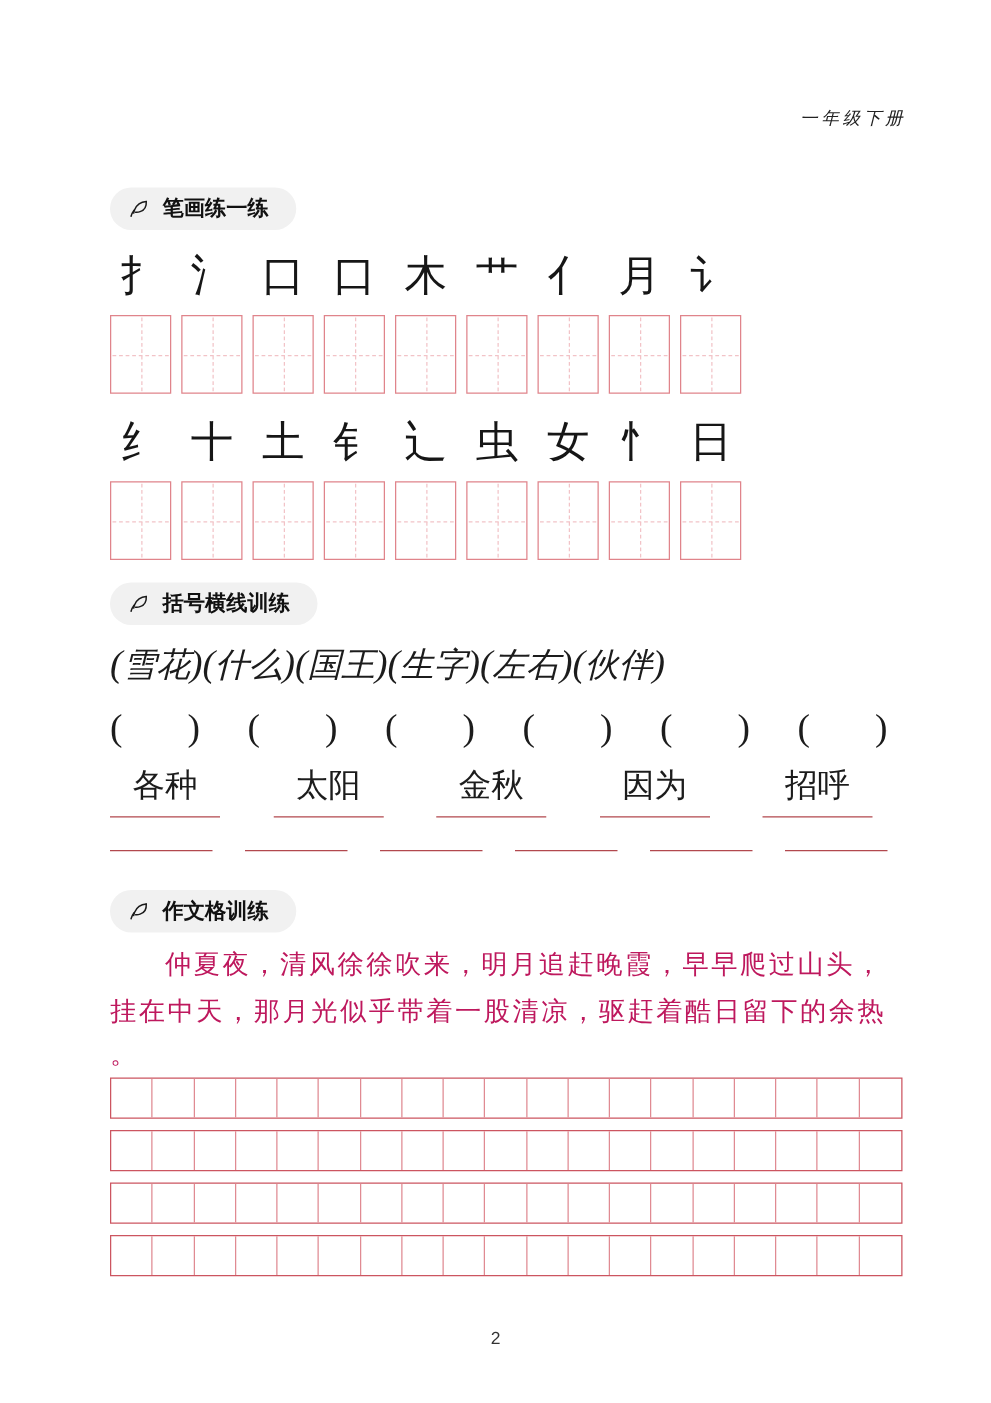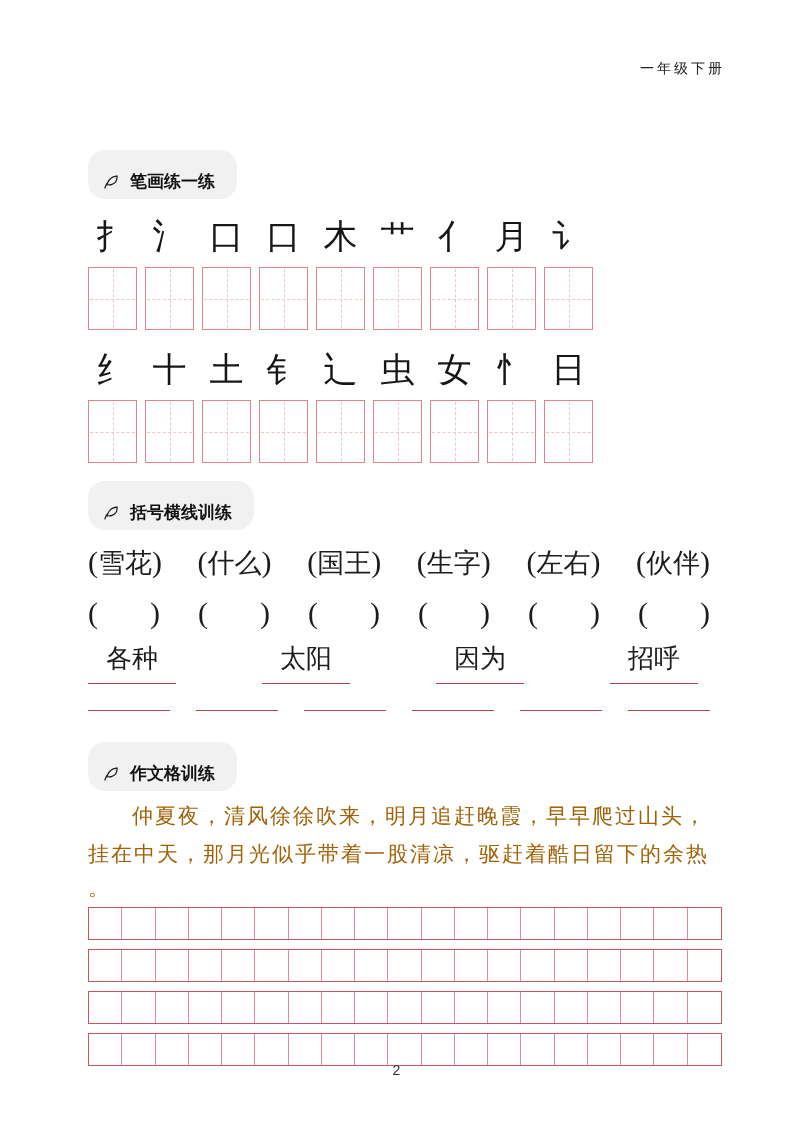--- a/index.html
+++ b/index.html
@@ -4,56 +4,56 @@
 <style>
   :root{
     --box_border:#e0848b; --box_guide:#f2c3c7; --underline_red:#b2484e;
     --grid_outer:#cc5560; --grid_inner:#e08a92; --badge_bg:#f1f1f1; --text:#1c1c1c;
   }
   *{box-sizing:border-box;margin:0;padding:0;}
   html,body{background:#ffffff;}
   body{font-family:"Liberation Serif","DejaVu Serif",serif;color:var(--text);}
   .page{position:relative;width:793px;height:1122px;background:#fff;overflow:hidden;margin:0 auto;}
 
-  .doc-header{position:absolute;top:60px;right:68px;font-size:14px;letter-spacing:3px;
-    font-family:"Liberation Serif","DejaVu Serif",serif;color:#222;}
+  .doc-header{position:absolute;top:86px;right:68px;font-size:14px;letter-spacing:3px;
+    font-family:"Liberation Serif","DejaVu Serif",serif;color:#222;font-style:italic;}
 
   .content{position:absolute;left:88px;top:150px;width:634px;}
 
   .badge{display:inline-flex;align-items:center;gap:10px;background:var(--badge-bg,#f1f1f1);
-    background:var(--badge_bg);border-radius:17px;padding:20px 22px 6px 14px;
+    background:var(--badge_bg);border-radius:17px;padding:5px 22px 6px 14px;
     font-family:"Liberation Sans","DejaVu Sans",sans-serif;font-weight:700;font-size:17px;color:#111;}
   .badge svg{display:block;}
 
   .stroke-row{display:flex;gap:8px;width:505px;margin-top:10px;height:56px;}
   .stroke-cell{width:49px;text-align:center;font-size:34px;line-height:56px;color:#161616;
     font-family:"Liberation Serif","DejaVu Serif",serif;}
 
   .box-row{display:flex;gap:8px;width:505px;margin-top:2px;margin-bottom:12px;}
   .tzg{width:49px;height:63px;border:1.6px solid var(--box_border);position:relative;background:#fff;}
   .tzg::before{content:"";position:absolute;left:1px;right:1px;top:50%;border-top:1.4px dashed var(--box_guide);}
   .tzg::after{content:"";position:absolute;top:1px;bottom:1px;left:50%;border-left:1.4px dashed var(--box_guide);}
 
   .badge-2{margin-top:6px;}
-  .bracket-words{display:flex;justify-content:space-between;width:622px;margin-top:8px;height:48px;
-    font-size:27px;line-height:48px;}
+  .bracket-words{display:flex;justify-content:flex-start;width:622px;margin-top:8px;height:48px;
+    font-size:27px;line-height:48px;font-style:italic;}
   .bracket-item{white-space:nowrap;}
   .paren{font-size:30px;font-weight:400;}
   .empty-brackets{display:flex;justify-content:space-between;width:622px;height:46px;
     font-size:30px;line-height:46px;margin-top:4px;}
   .eb-pair .spacer{display:inline-block;width:52px;}
 
   .underline-words{display:flex;justify-content:space-between;width:610px;margin-top:2px;height:46px;gap:24px;}
   .ul-word{width:88px;text-align:center;font-size:26px;line-height:42px;
     border-bottom:1.6px solid var(--underline_red);}
   .empty-underlines{display:flex;justify-content:space-between;width:622px;margin-top:26px;}
   .blank-line{width:82px;border-top:1.6px solid var(--underline_red);height:2px;}
 
   .badge-3{margin-top:30px;justify-content:flex-end;}
-  .paragraph{margin-top:6px;width:634px;font-size:21px;color:#a16207;
+  .paragraph{margin-top:6px;width:634px;font-size:21px;color:#be185d;
     font-family:"Liberation Serif","DejaVu Serif",serif;}
   .para-line{line-height:38px;letter-spacing:2px;}
   .para-line.first{text-indent:44px;}
   .para-line.last{line-height:30px;}
 
   .comp-grid{margin-top:4px;display:flex;flex-direction:column;gap:9px;width:634px;}
   .comp-row{display:grid;grid-template-columns:repeat(19,1fr);border:1.5px solid var(--grid_outer);}
   .comp-cell{height:31px;border-right:1px solid var(--grid_inner);}
   .comp-cell:last-child{border-right:none;}
 
@@ -150,20 +150,21 @@
         <span class="eb-pair"><span class="paren">(</span><span class="spacer"></span><span class="paren">)</span></span>
         <span class="eb-pair"><span class="paren">(</span><span class="spacer"></span><span class="paren">)</span></span>
         <span class="eb-pair"><span class="paren">(</span><span class="spacer"></span><span class="paren">)</span></span>
         <span class="eb-pair"><span class="paren">(</span><span class="spacer"></span><span class="paren">)</span></span>
         <span class="eb-pair"><span class="paren">(</span><span class="spacer"></span><span class="paren">)</span></span>
         <span class="eb-pair"><span class="paren">(</span><span class="spacer"></span><span class="paren">)</span></span>
       </div>
     <div class="underline-words" id="underline-words">
         <span class="ul-word">各种</span>
         <span class="ul-word">太阳</span>
+        <span class="ul-word">金秋</span>
         <span class="ul-word">因为</span>
         <span class="ul-word">招呼</span>
       </div>
     <div class="empty-underlines" id="empty-underlines">
         <div class="blank-line"></div>
         <div class="blank-line"></div>
         <div class="blank-line"></div>
         <div class="blank-line"></div>
         <div class="blank-line"></div>
         <div class="blank-line"></div>

